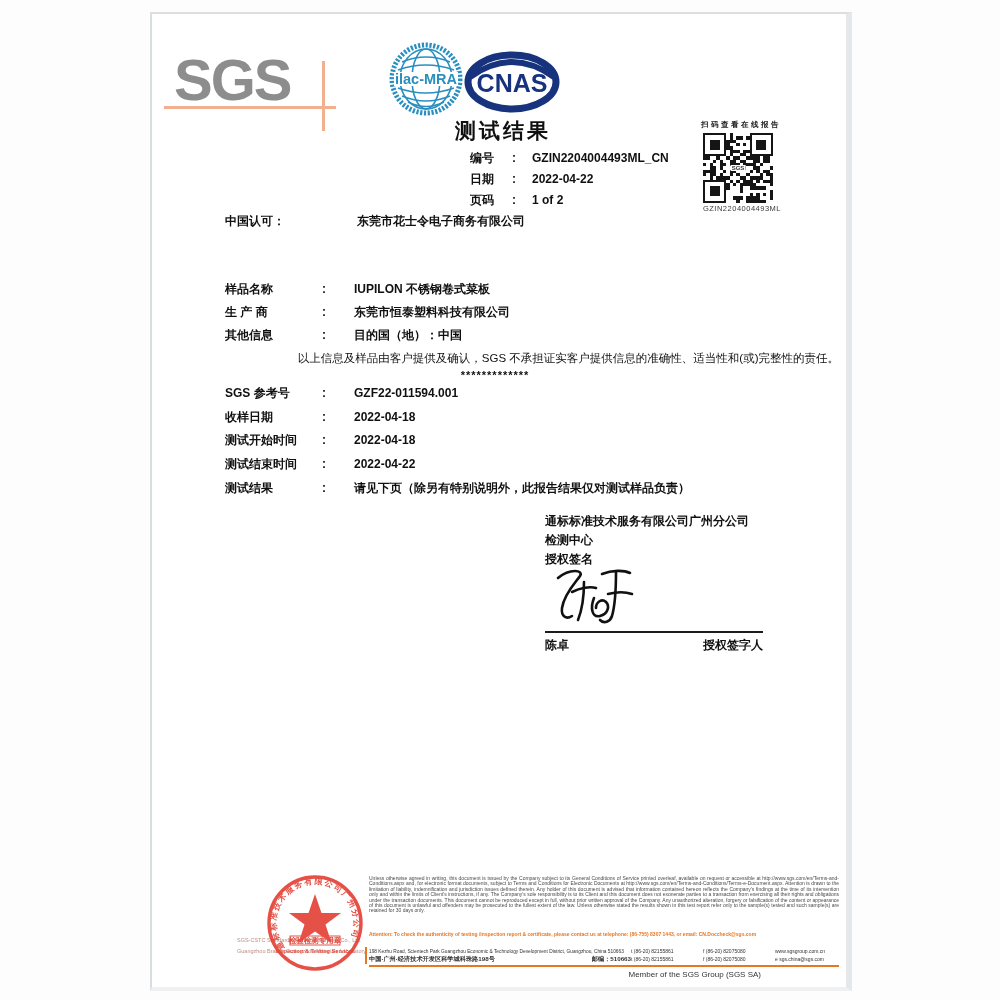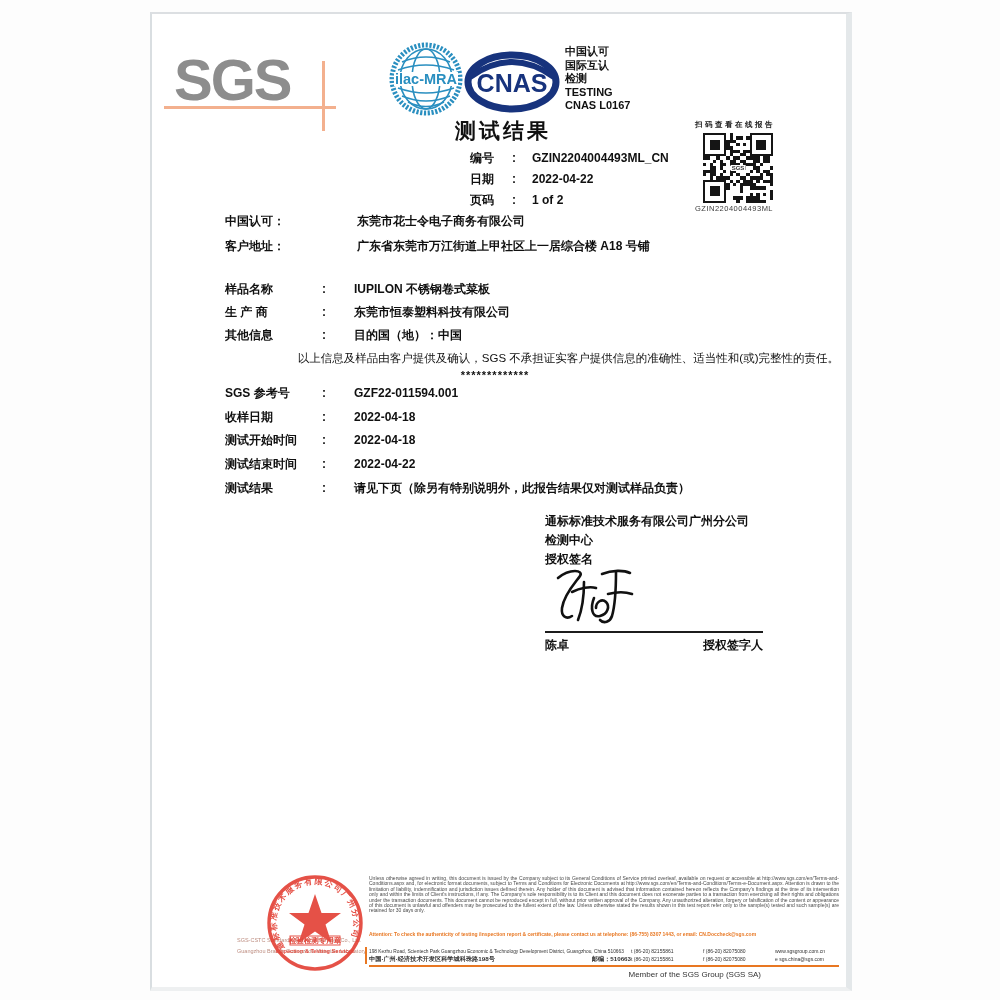--- a/index.html
+++ b/index.html
@@ -79,25 +79,20 @@
       <rect x="6" y="32" width="64" height="14" fill="#ffffff"></rect>
       <text x="38" y="43.5" text-anchor="middle" font-size="14.5" font-weight="bold" fill="#2a8fc0" font-family="Liberation Sans, sans-serif">ilac-MRA</text>
     </svg>
 
     <svg class="abs" style="left:312px;top:37px;" width="96" height="62" viewBox="0 0 96 62">
       <ellipse cx="48" cy="31" rx="44" ry="27" fill="none" stroke="#17337d" stroke-width="7"></ellipse>
       <path d="M6,26 Q48,-4 90,26" fill="none" stroke="#17337d" stroke-width="6"></path>
       <text x="48" y="41" text-anchor="middle" font-size="25" font-weight="bold" letter-spacing="0" fill="#17337d" font-family="Liberation Sans, sans-serif">CNAS</text>
     </svg>
 
-    <div class="abs accred" style="left:413px;top:31px;">中国认可
-国际互认
-检测
-TESTING
-CNAS L0167</div>
 
     <div class="abs report-title" style="left:303px;top:103px;">测试结果</div>
 
     <div class="abs" style="left:318px;top:134px;">
       <div class="hfield">
         <span class="lb">编号</span>
         <span class="sp">:</span>
         <span>GZIN2204004493ML_CN</span>
       </div>
       <div class="hfield">
@@ -105,21 +100,21 @@
         <span class="sp">:</span>
         <span>2022-04-22</span>
       </div>
       <div class="hfield">
         <span class="lb">页码</span>
         <span class="sp">:</span>
         <span>1 of 2</span>
       </div>
     </div>
 
-    <div class="abs" style="left:543px;top:106px;width:86px;text-align:left;">
+    <div class="abs" style="left:543px;top:106px;width:86px;text-align:right;">
       <div class="qr-top">扫码查看在线报告</div>
       <div class="qr-box" style="margin:3px auto 1px;">
           <div class="qm" style="left:26.666666666666668px;top:0px;width:3.3333333333333335px;height:3.3333333333333335px"></div>
           <div class="qm" style="left:26.666666666666668px;top:3.3333333333333335px;width:3.3333333333333335px;height:3.3333333333333335px"></div>
           <div class="qm" style="left:33.333333333333336px;top:3.3333333333333335px;width:3.3333333333333335px;height:3.3333333333333335px"></div>
           <div class="qm" style="left:36.66666666666667px;top:3.3333333333333335px;width:3.3333333333333335px;height:3.3333333333333335px"></div>
           <div class="qm" style="left:43.333333333333336px;top:3.3333333333333335px;width:3.3333333333333335px;height:3.3333333333333335px"></div>
           <div class="qm" style="left:23.333333333333336px;top:6.666666666666667px;width:3.3333333333333335px;height:3.3333333333333335px"></div>
           <div class="qm" style="left:26.666666666666668px;top:6.666666666666667px;width:3.3333333333333335px;height:3.3333333333333335px"></div>
           <div class="qm" style="left:30px;top:6.666666666666667px;width:3.3333333333333335px;height:3.3333333333333335px"></div>
@@ -264,24 +259,20 @@
           <span class="qlbl">SGS</span>
         </div>
       <div class="qr-bottom">GZIN2204004493ML</div>
     </div>
 
     <div class="abs" style="left:73px;top:200px;width:600px;">
       <div class="row" style="margin-bottom:10px;">
         <span class="lab">中国认可：</span>
         <span>东莞市花士令电子商务有限公司</span>
       </div>
-      <div class="row">
-        <span class="lab">客户地址：</span>
-        <span>广东省东莞市万江街道上甲社区上一居综合楼 A18 号铺</span>
-      </div>
     </div>
 
     <div class="abs" style="left:73px;top:268px;width:612px;">
       <div class="row row3" style="margin-bottom:8px;">
         <span class="lab">样品名称</span>
         <span class="sp">:</span>
         <span>IUPILON 不锈钢卷式菜板</span>
       </div>
       <div class="row row3" style="margin-bottom:8px;">
         <span class="lab">生 产 商</span>

